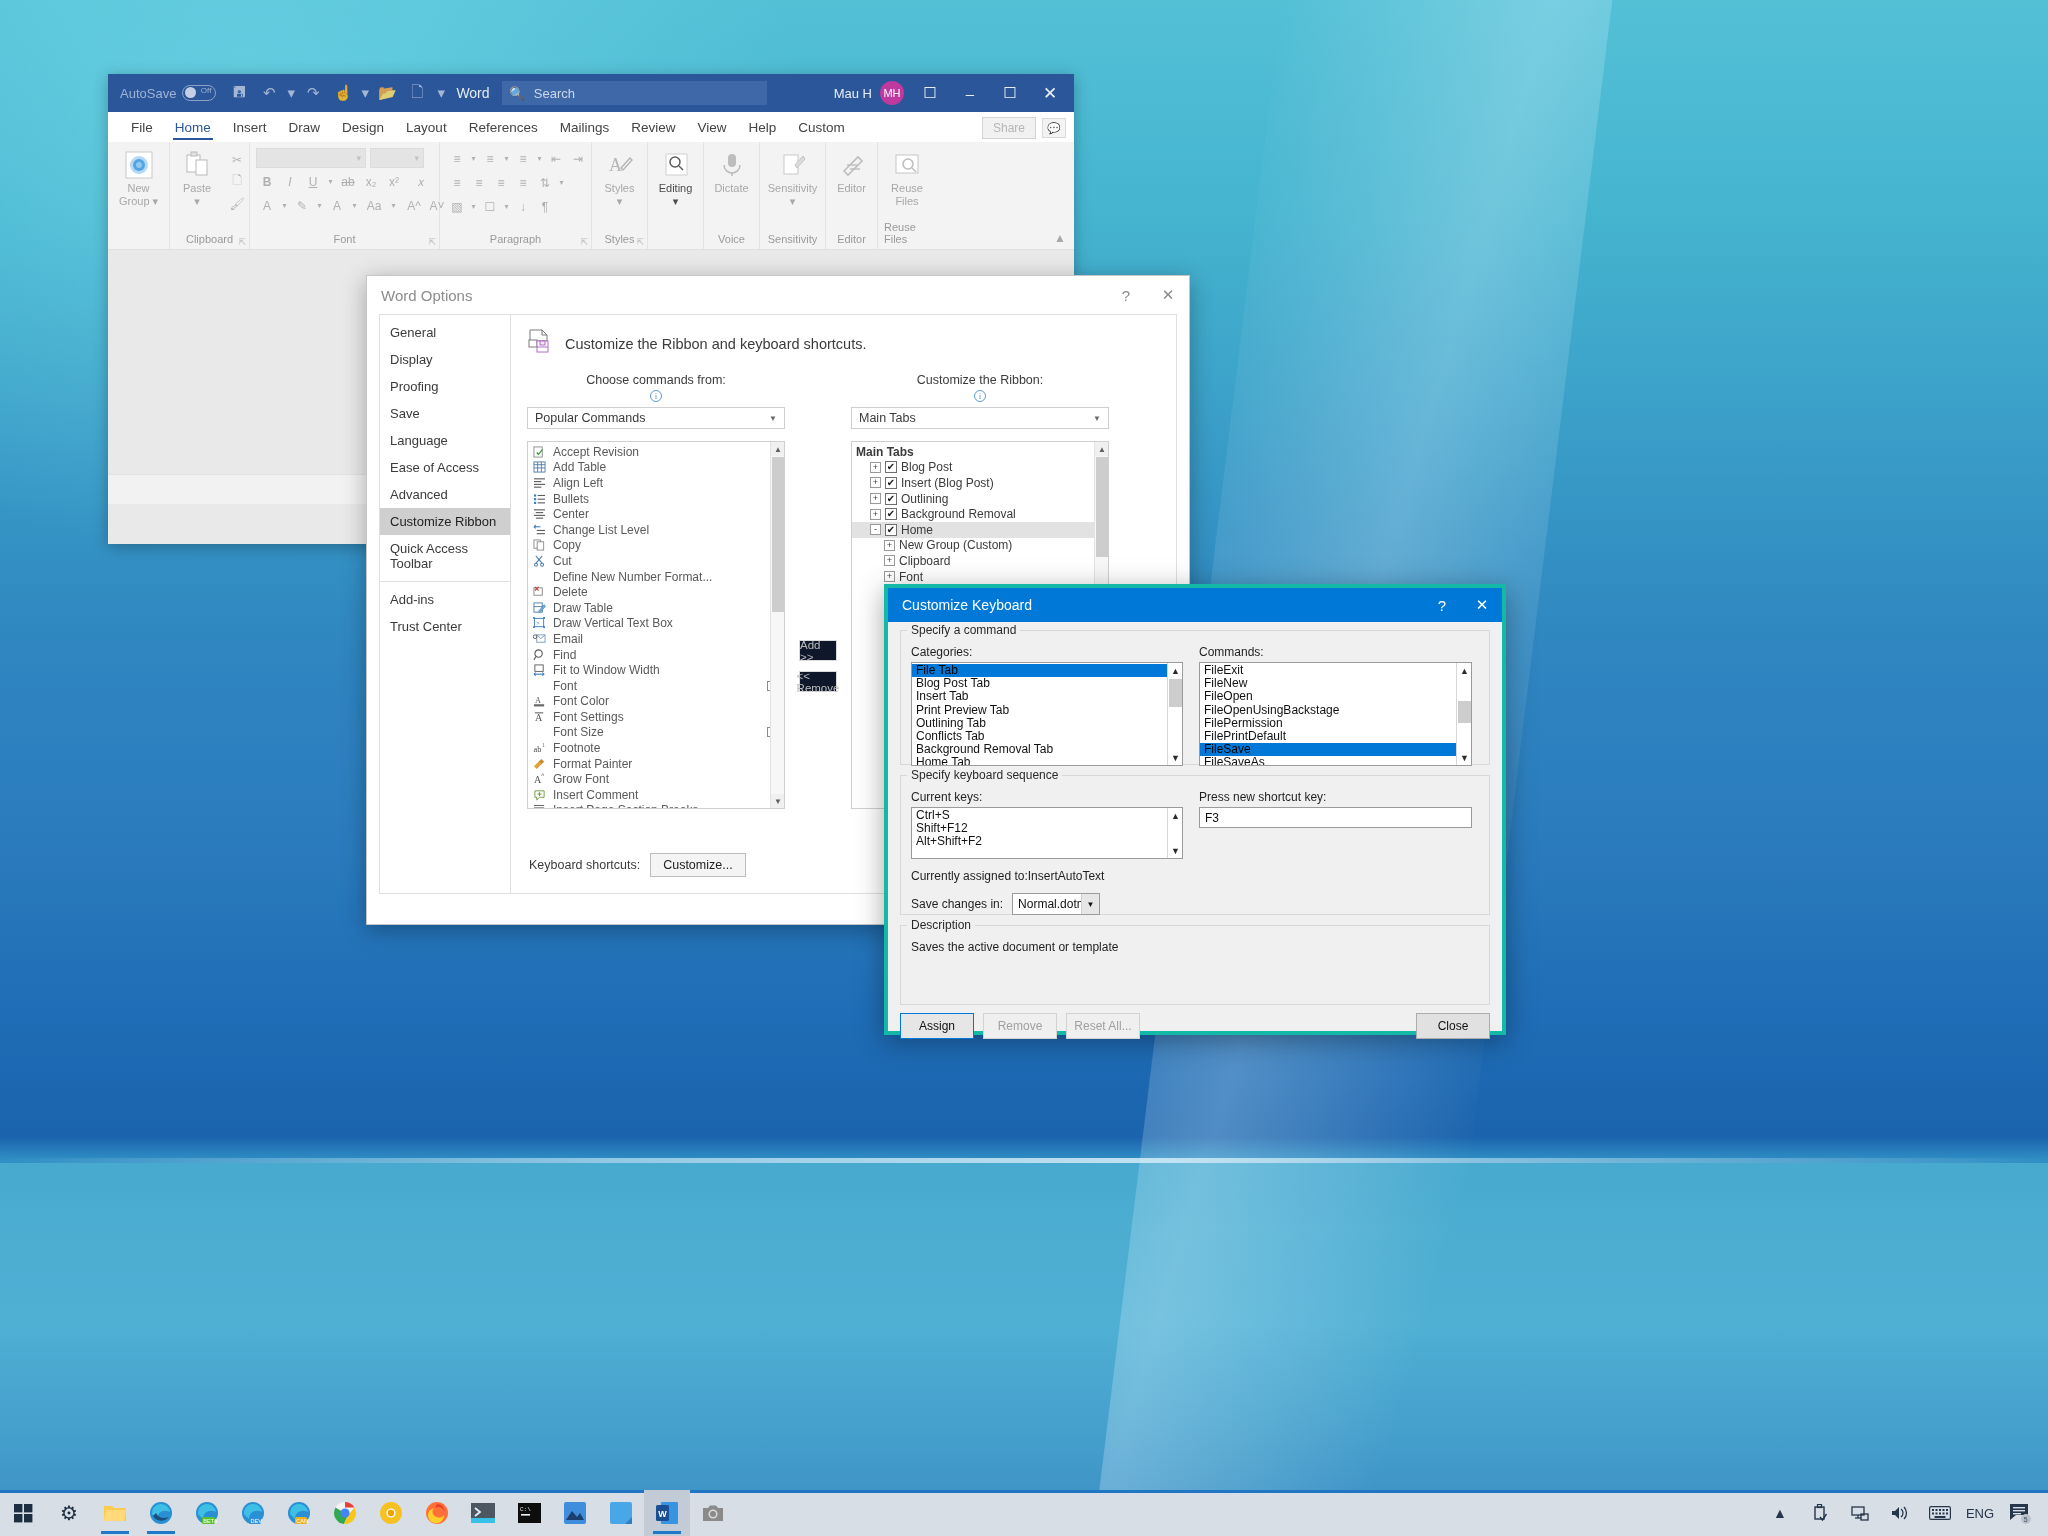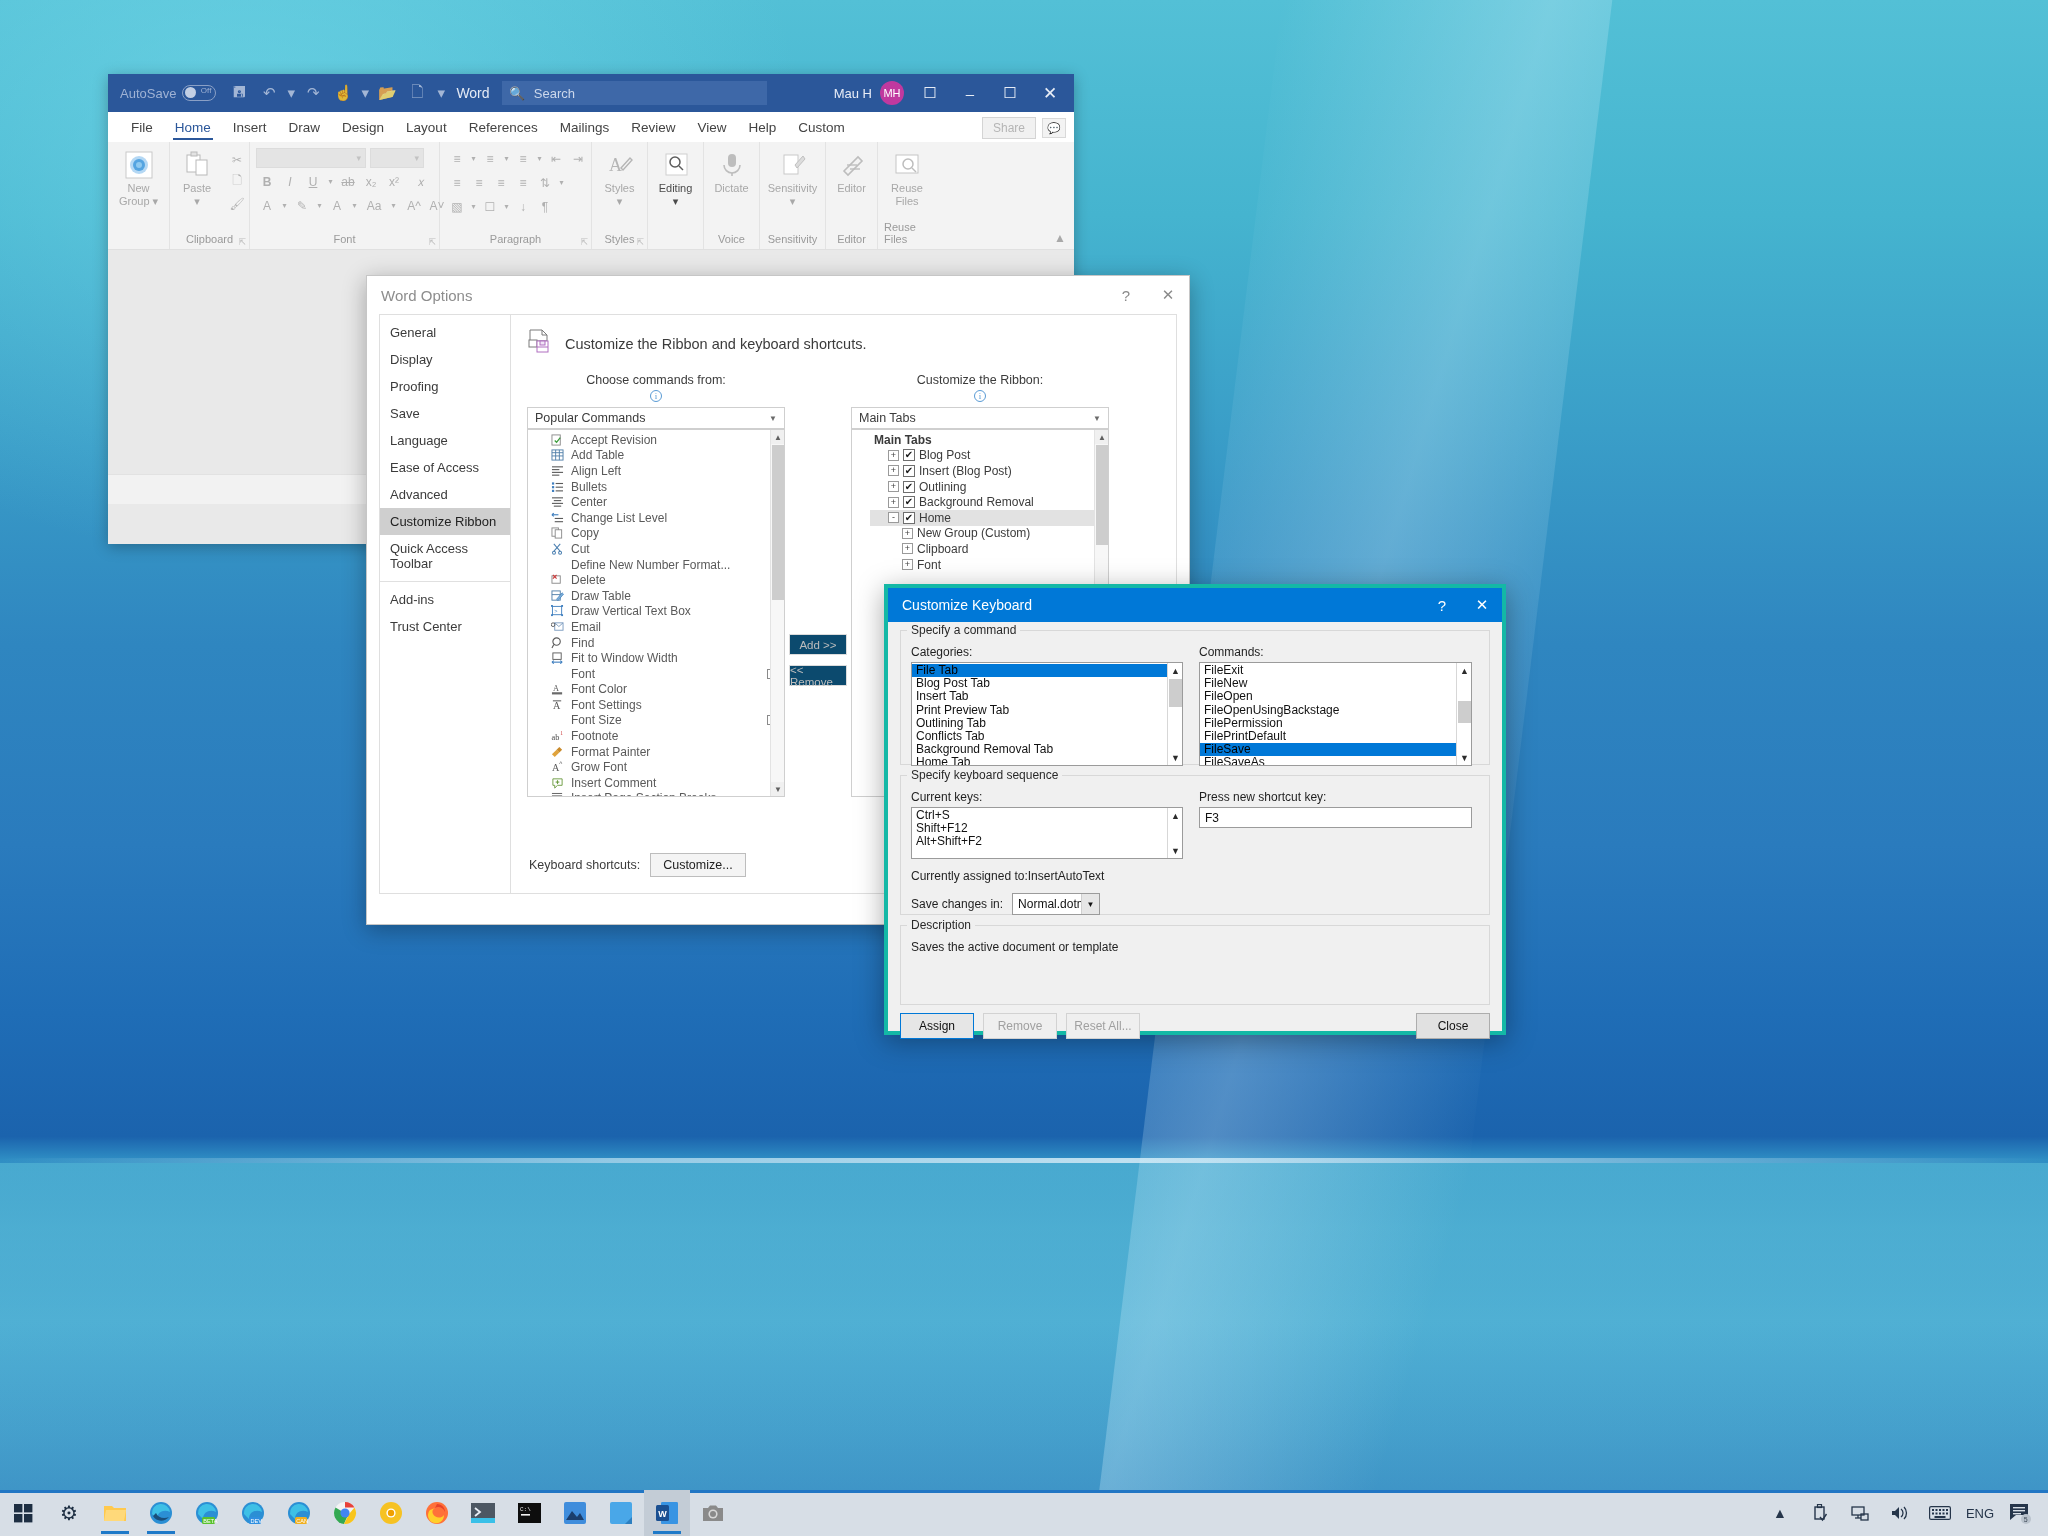--- a/index.html
+++ b/index.html
@@ -98,31 +98,31 @@
   #optMain{ flex:1; border:1px solid #dfdfdf; border-left:none; background:#fff; padding:14px 16px; position:relative;}
   #optHead{ display:flex; align-items:center; gap:12px; margin-bottom:14px;}
   #optHeadTxt{ font-size:14.5px; color:#3b3b3b;}
   #twoCol{ display:flex; gap:0; }
   .colBox{ width:258px; }
   .colLabel{ font-size:12.5px; color:#3b3b3b; margin-bottom:5px; display:flex; align-items:center; gap:3px;flex-direction:column;}
   .infoIcon{ width:12px;height:12px;border:1px solid #5a9bd5; border-radius:50%; color:#5a9bd5; font-size:9px; display:inline-flex; align-items:center; justify-content:center; font-family:"Liberation Serif", serif;}
   .ddl{ height:22px; border:1px solid #cfcfcf; background:#fff; display:flex; align-items:center; padding-left:7px;
         font-size:12.5px; color:#3b3b3b; position:relative;}
   .ddl .arw{ position:absolute; right:7px; color:#6b6b6b; font-size:8px;}
-  .listbox{ border:1px solid #cfcfcf; background:#fff; height:368px; position:relative; overflow:hidden;padding-left:18px;}
+  .listbox{ margin-top:12px; border:1px solid #cfcfcf; background:#fff; height:368px; position:relative; overflow:hidden;}
   .lrow{ display:flex; align-items:center; gap:6px; height:15.6px; font-size:12px; color:#5a5a5a; padding-left:3px; position:relative;}
   .lrow .ci{ width:16px; height:14px; display:flex; align-items:center; justify-content:center;}
   .lrow .sub{ position:absolute; right:6px; color:#5a5a5a; font-size:8px;}
   .sbar{ position:absolute; right:0; top:0; width:14px; height:100%; background:#f7f7f7; border-left:1px solid #e3e3e3;}
   .sbtnA,.sbtnB{ position:absolute; left:0; width:14px; height:14px; background:#f0f0f0; color:#606060; font-size:8px;
                  display:flex; align-items:center; justify-content:center;}
   .sbtnA{ top:0; } .sbtnB{ bottom:0; }
   .sthumb{ position:absolute; left:1px; width:12px; background:#cdcdcd;}
   #midCol{ width:66px; display:flex; flex-direction:column; align-items:center; justify-content:center; gap:10px; padding-top:150px;}
-  .midbtn{ width:58px; height:21px; border:1px solid #dcdcdc; background:#0c4a6e; color:#bcbcbc; font-size:11.5px;
+  .midbtn{ width:38px; height:21px; border:1px solid #dcdcdc; background:#0f172a; color:#bcbcbc; font-size:11.5px;
            display:flex; align-items:center; justify-content:center;}
   #treeBox .trow{ display:flex; align-items:center; gap:4px; height:15.6px; font-size:12px; color:#3b3b3b; padding-left:4px;}
   .tplus{ width:11px;height:11px; border:1px solid #9a9a9a; background:#fff; font-size:9px; line-height:9px; text-align:center; color:#444;}
   .tchk{ width:12px;height:12px; border:1px solid #6e6e6e; background:#fff; font-size:10px; line-height:10px; text-align:center; color:#1a1a1a;}
   .trow.hdr{ font-weight:bold; }
   .trow.selrow{ background:#e2e2e2;}
   #kbRow{ position:absolute; left:18px; bottom:16px; display:flex; align-items:center; gap:10px; font-size:12.5px; color:#3b3b3b;}
   #kbBtn{ border:1px solid #bdbdbd; background:#f4f4f4; font-size:12.5px; color:#222; padding:4px 12px;}
 
   

